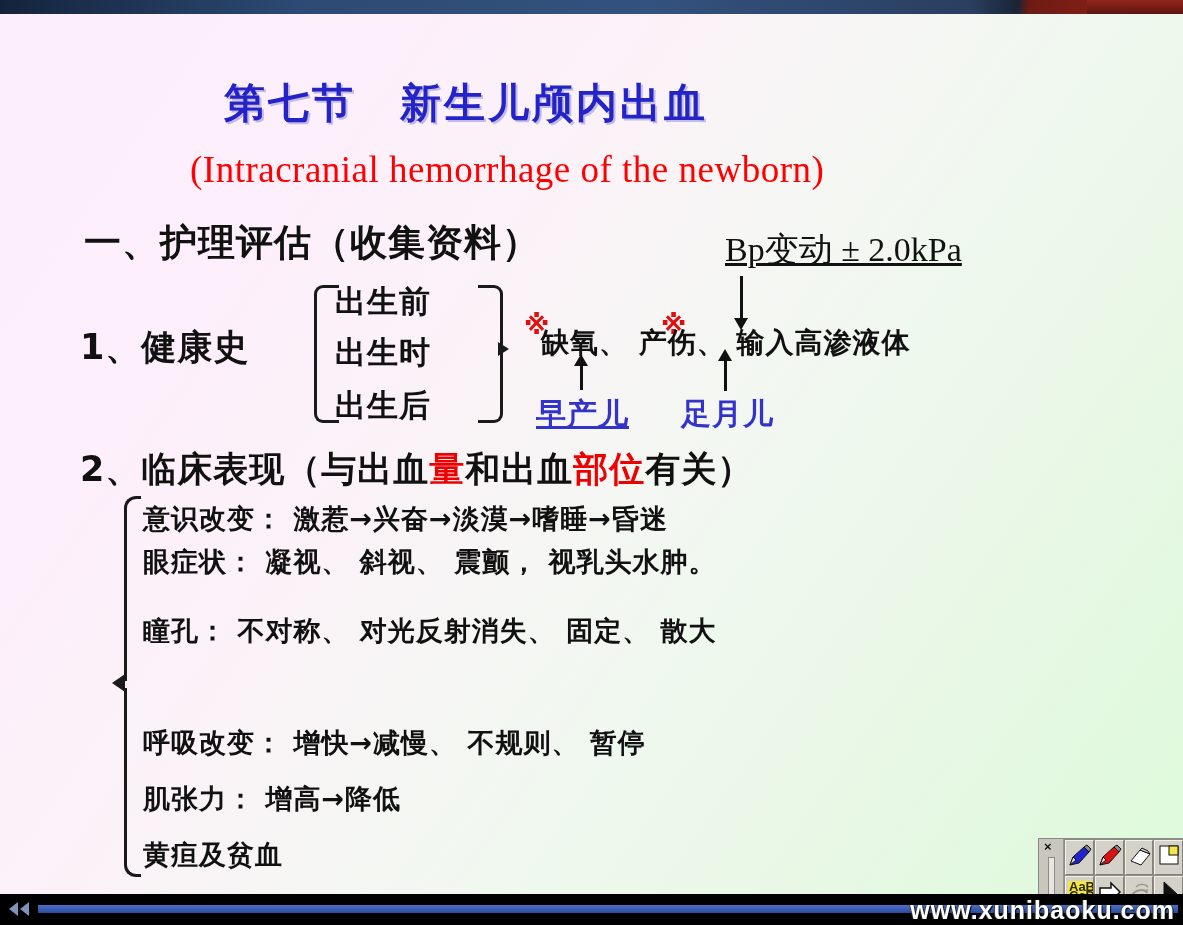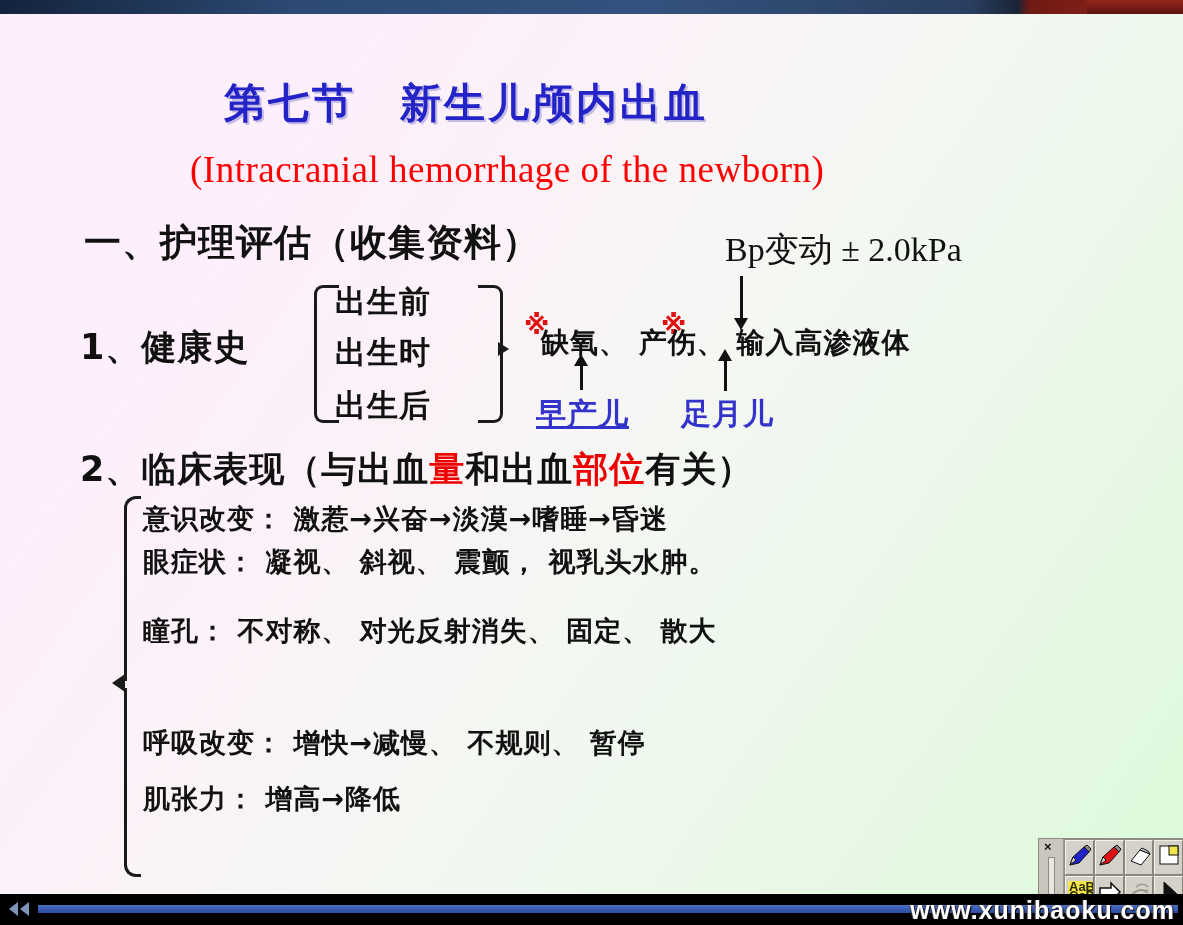--- a/index.html
+++ b/index.html
@@ -80,20 +80,21 @@
     left: 84px; top: 204px;
     font-size: 37px;
     color: #111111;
     letter-spacing: 1px;
   }
   #bp-note {
     left: 725px; top: 213px;
     font-size: 34px;
     color: #111111;
     font-family: "Liberation Serif", serif;
+    text-decoration: underline;
   }
 
   
   #sec1-item1 {
     left: 80px; top: 310px;
     font-size: 35px;
     color: #111111;
     letter-spacing: 1px;
   }
   .stack {
@@ -406,20 +407,21 @@
       <div class="seg top"></div>
       <div class="seg bot"></div>
       <div class="mid"></div>
     </div>
 
     <div class="sym zh" id="sym-0">意识改变： 激惹→兴奋→淡漠→嗜睡→昏迷</div>
     <div class="sym zh" id="sym-1">眼症状： 凝视、 斜视、 震颤， 视乳头水肿。</div>
     <div class="sym zh" id="sym-2">瞳孔： 不对称、 对光反射消失、 固定、 散大</div>
     <div class="sym zh" id="sym-4">呼吸改变： 增快→减慢、 不规则、 暂停</div>
     <div class="sym zh" id="sym-5">肌张力： 增高→降低</div>
+    <div class="sym zh" id="sym-6">黄疸及贫血</div>
 
   </div>
 
   <div id="toolbar">
     <div id="tb-handle">
       <div class="x">×</div>
       <div class="grip"></div>
     </div>
     <div id="tb-grid">
 

